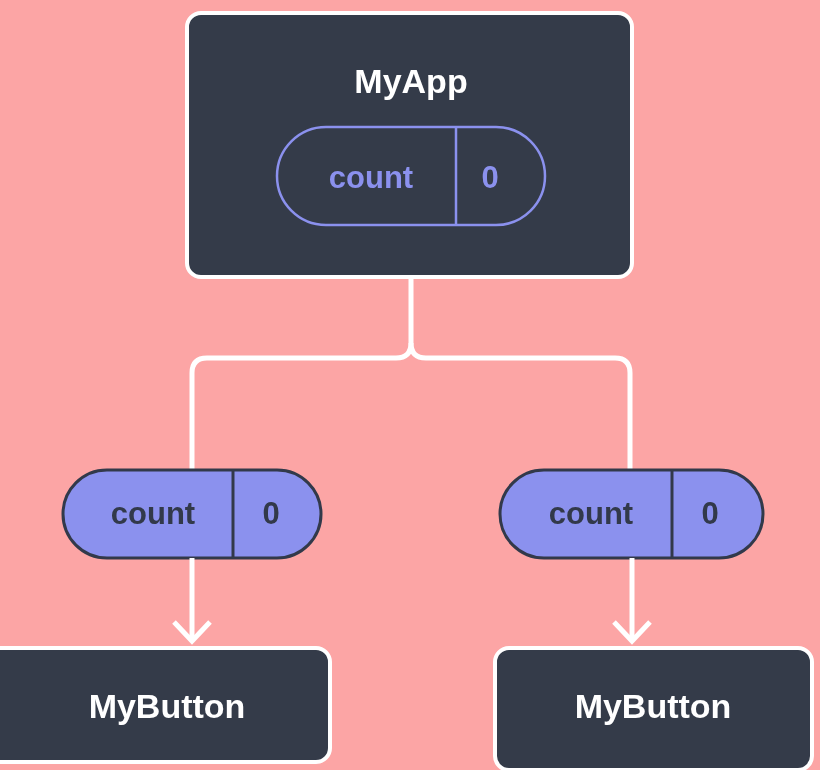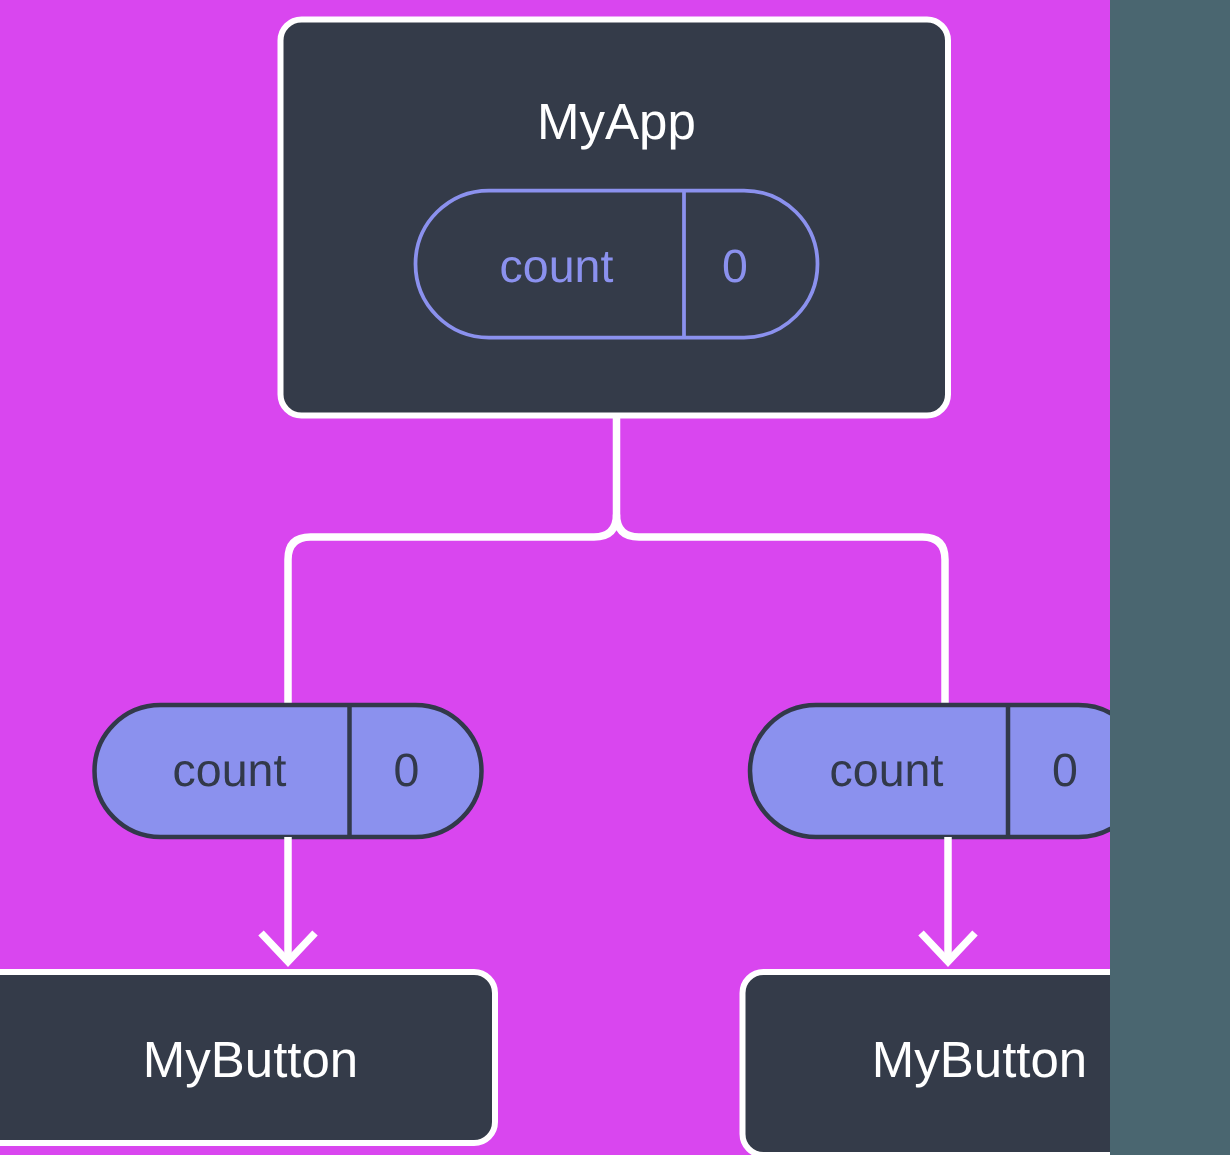--- a/index.html
+++ b/index.html
@@ -5,24 +5,25 @@
   html, body {
     margin: 0;
     padding: 0;
     background: #4a6670;
   }
   body {
     font-family: "Liberation Sans", sans-serif;
   }
   #canvas {
     position: relative;
-    width: 740px;
+    width: 820px;
     height: 770px;
     overflow: hidden;
-    background: #d946ef;
+    background: #fca5a5;
+    font-weight: bold;
   }
   #diagram-svg {
     position: absolute;
     top: 0;
     left: 0;
     width: 820px;
     height: 770px;
     display: block;
   }
   .node-label {

